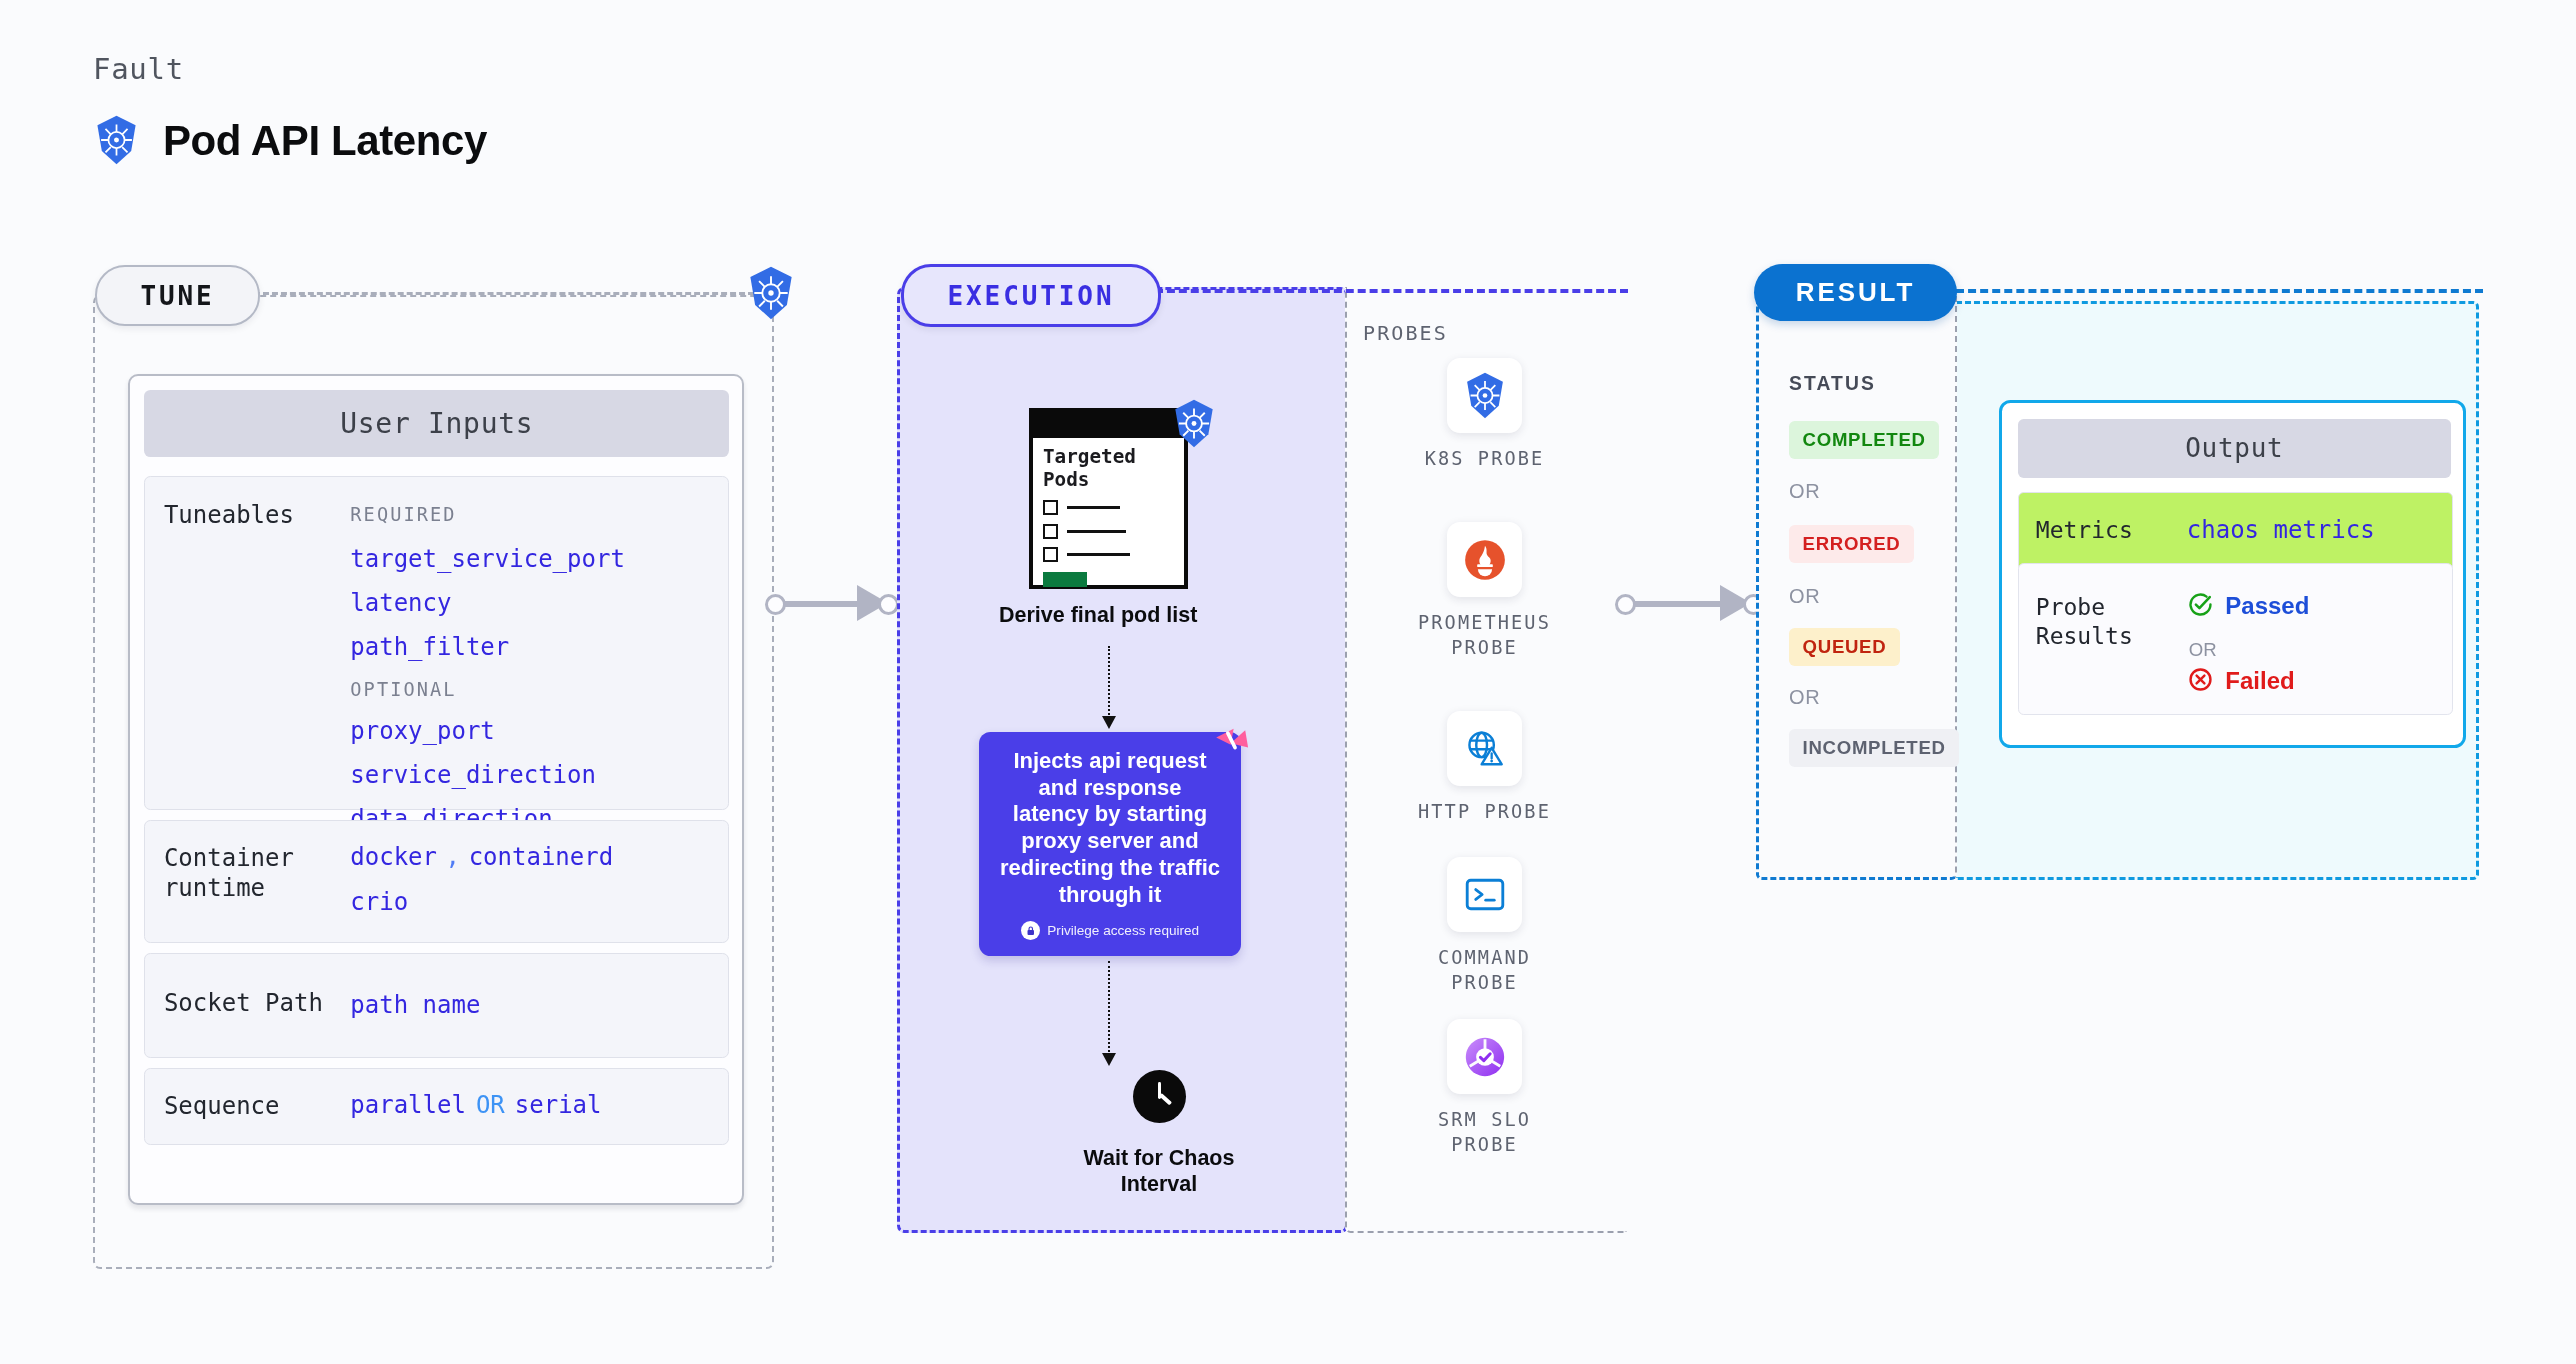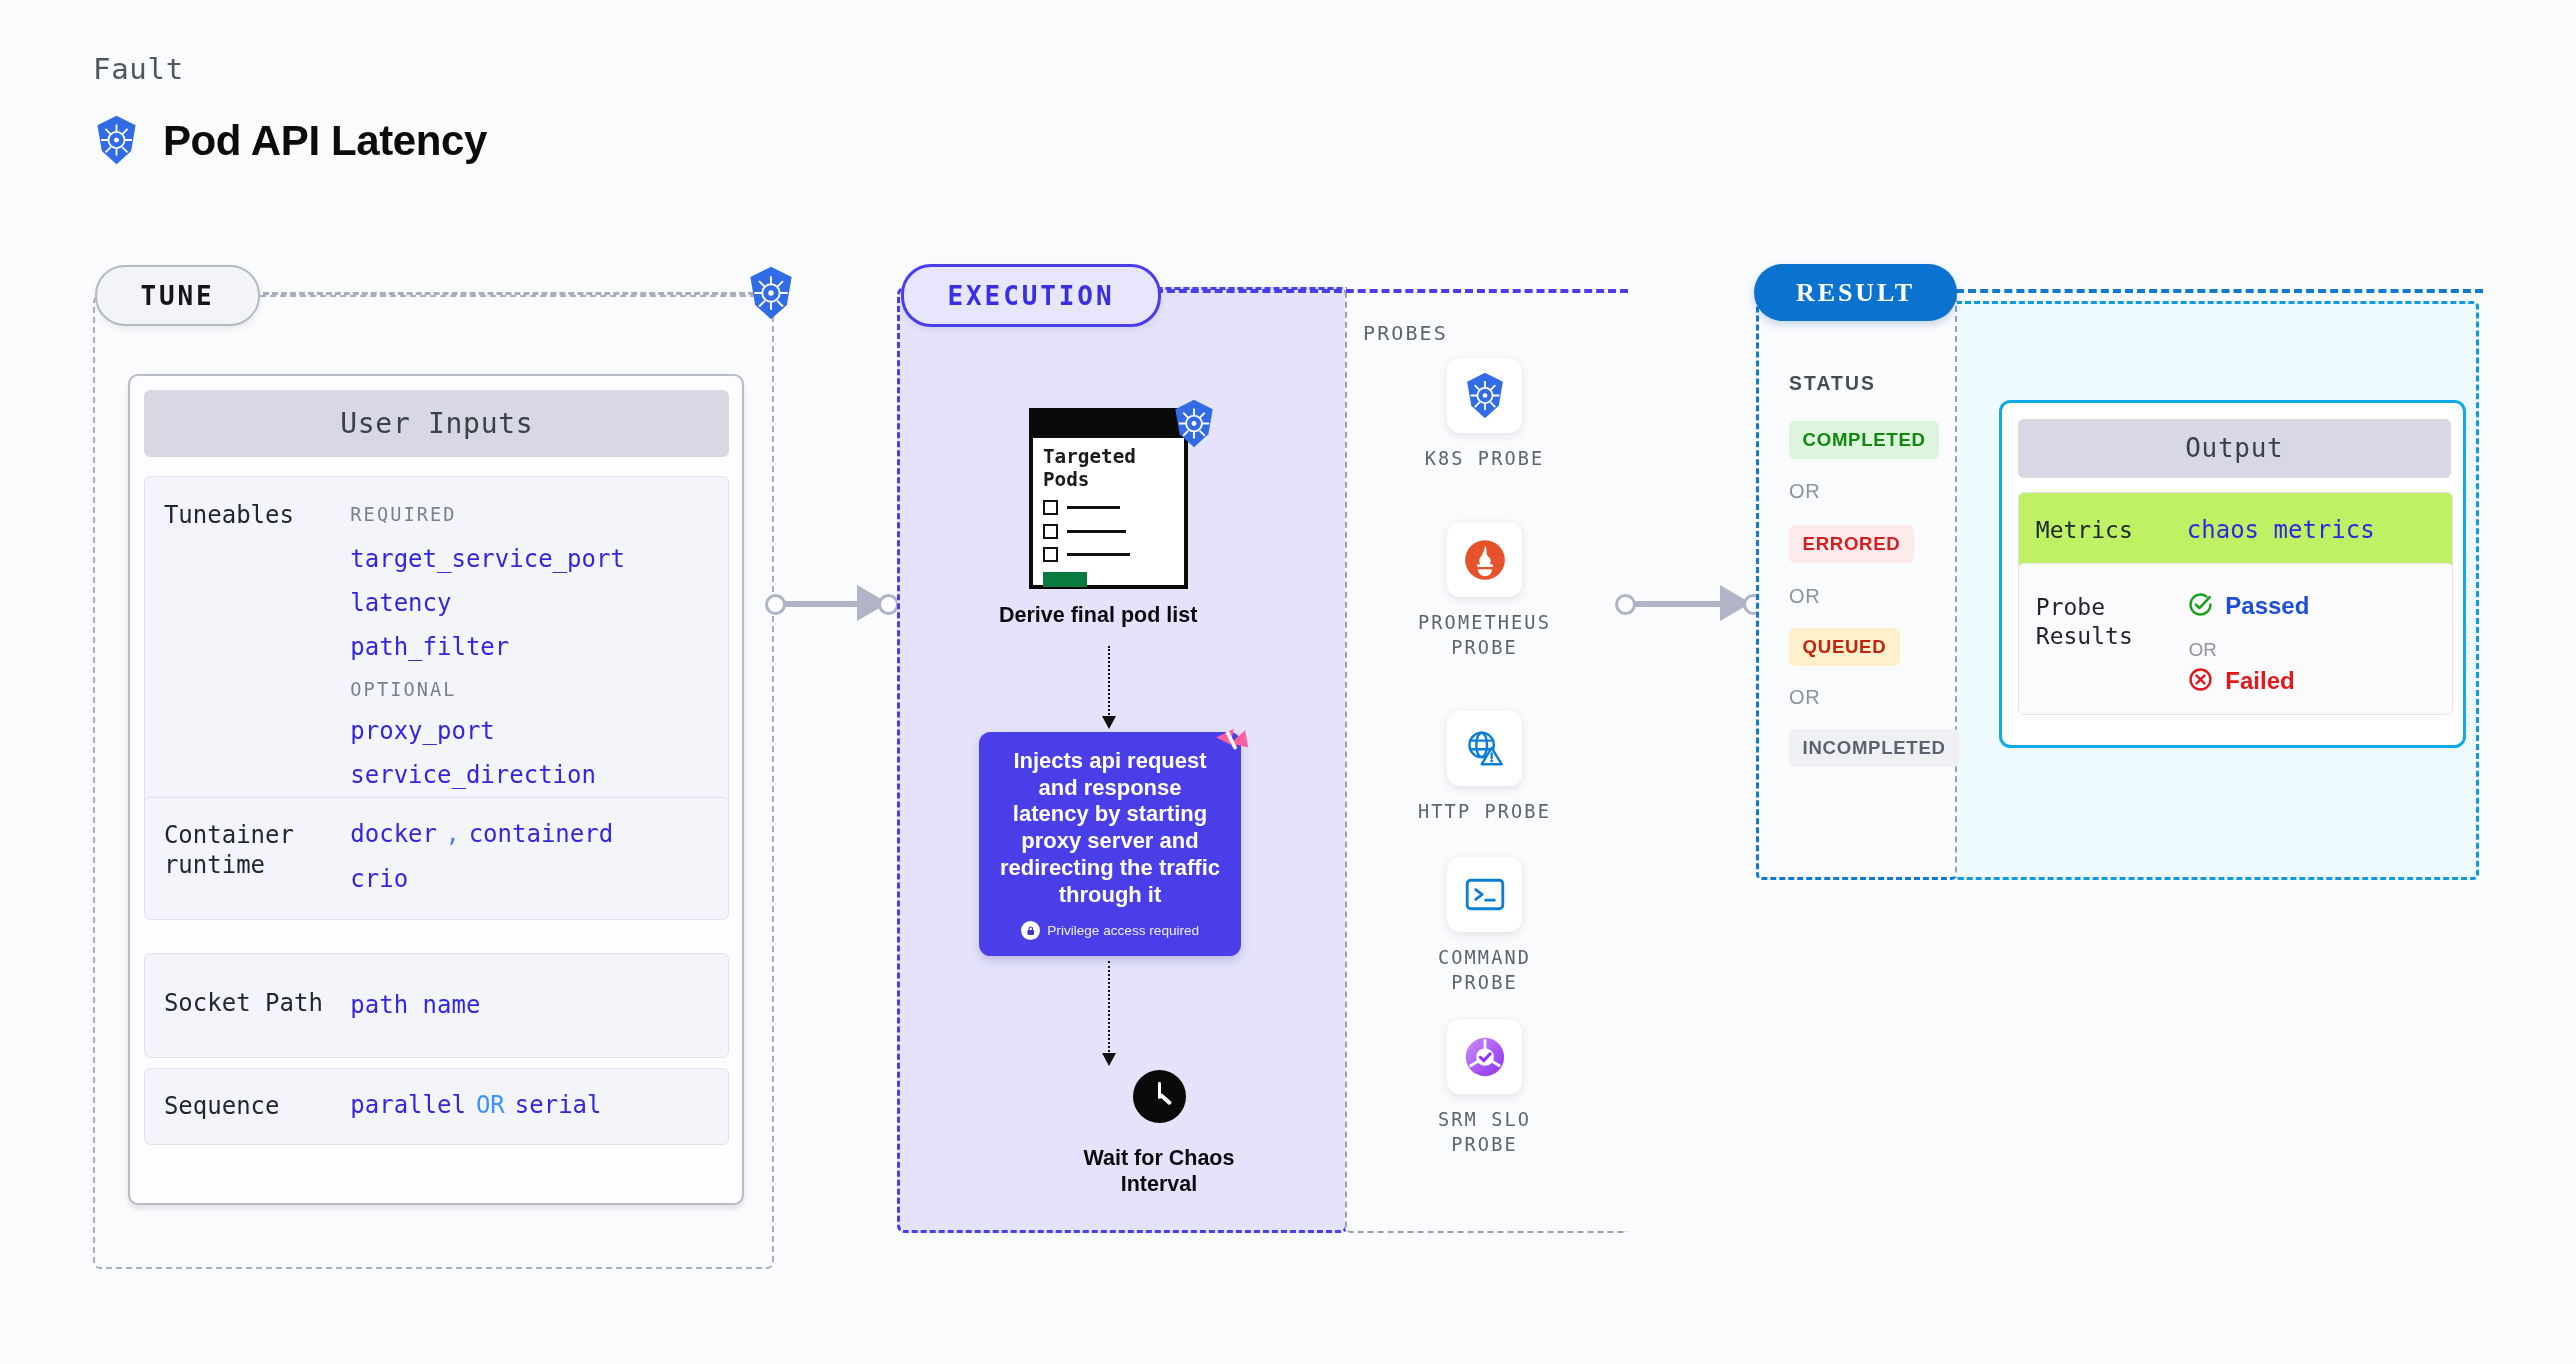--- a/index.html
+++ b/index.html
@@ -53,21 +53,21 @@
   }
   #ui-head span{
     font-family:"DejaVu Sans Mono","Liberation Mono",monospace;
     font-size:28px;color:#3c4049;letter-spacing:0.7px;
   }
   .sub-card{
     position:absolute;left:14.3px;width:585px;box-sizing:border-box;
     background:#f4f5fa;border:1.4px solid #dfe1ea;border-radius:6.4px;
   }
   #sc-tune{top:100px;height:334px;}
-  #sc-runtime{top:421px;height:123px;}
+  #sc-runtime{top:444px;height:123px;}
   #sc-socket{top:577px;height:105px;text-decoration:underline;}
   #sc-seq{top:692px;height:77px;}
 
   .row-label{
     position:absolute;left:18.6px;
     font-family:"DejaVu Sans Mono","Liberation Mono",monospace;
     font-size:24px;color:#22262e;line-height:1.25;
   }
   .val-col{position:absolute;left:205px;}
   .val{
@@ -198,21 +198,21 @@
     border:3.6px dashed #0f7ad1;border-right:2.1px dashed #9ba0ae;
     border-radius:5.7px;background:#fafbfd;box-sizing:border-box;
   }
   #result-pill{
     position:absolute;left:1754px;top:264px;width:203px;height:57px;
     border-radius:30px;background:#0b72d0;
     display:flex;align-items:center;justify-content:center;
     box-shadow:0 3.6px 8.6px rgba(10,80,160,.22);
   }
   #result-pill span{
-    font-family:Liberation Serif, serif;
+    font-family:Liberation Sans, sans-serif;
     font-size:26px;font-weight:bold;color:#ffffff;letter-spacing:2.9px;
   }
   #result-dash-line{
     position:absolute;left:1956px;top:289px;width:527px;height:0;
     border-top:4.3px dashed #0f7ad1;
   }
   #status-title{
     position:absolute;left:1789px;top:373px;
     font-size:19.3px;font-weight:bold;color:#454a57;letter-spacing:2.1px;
   }

